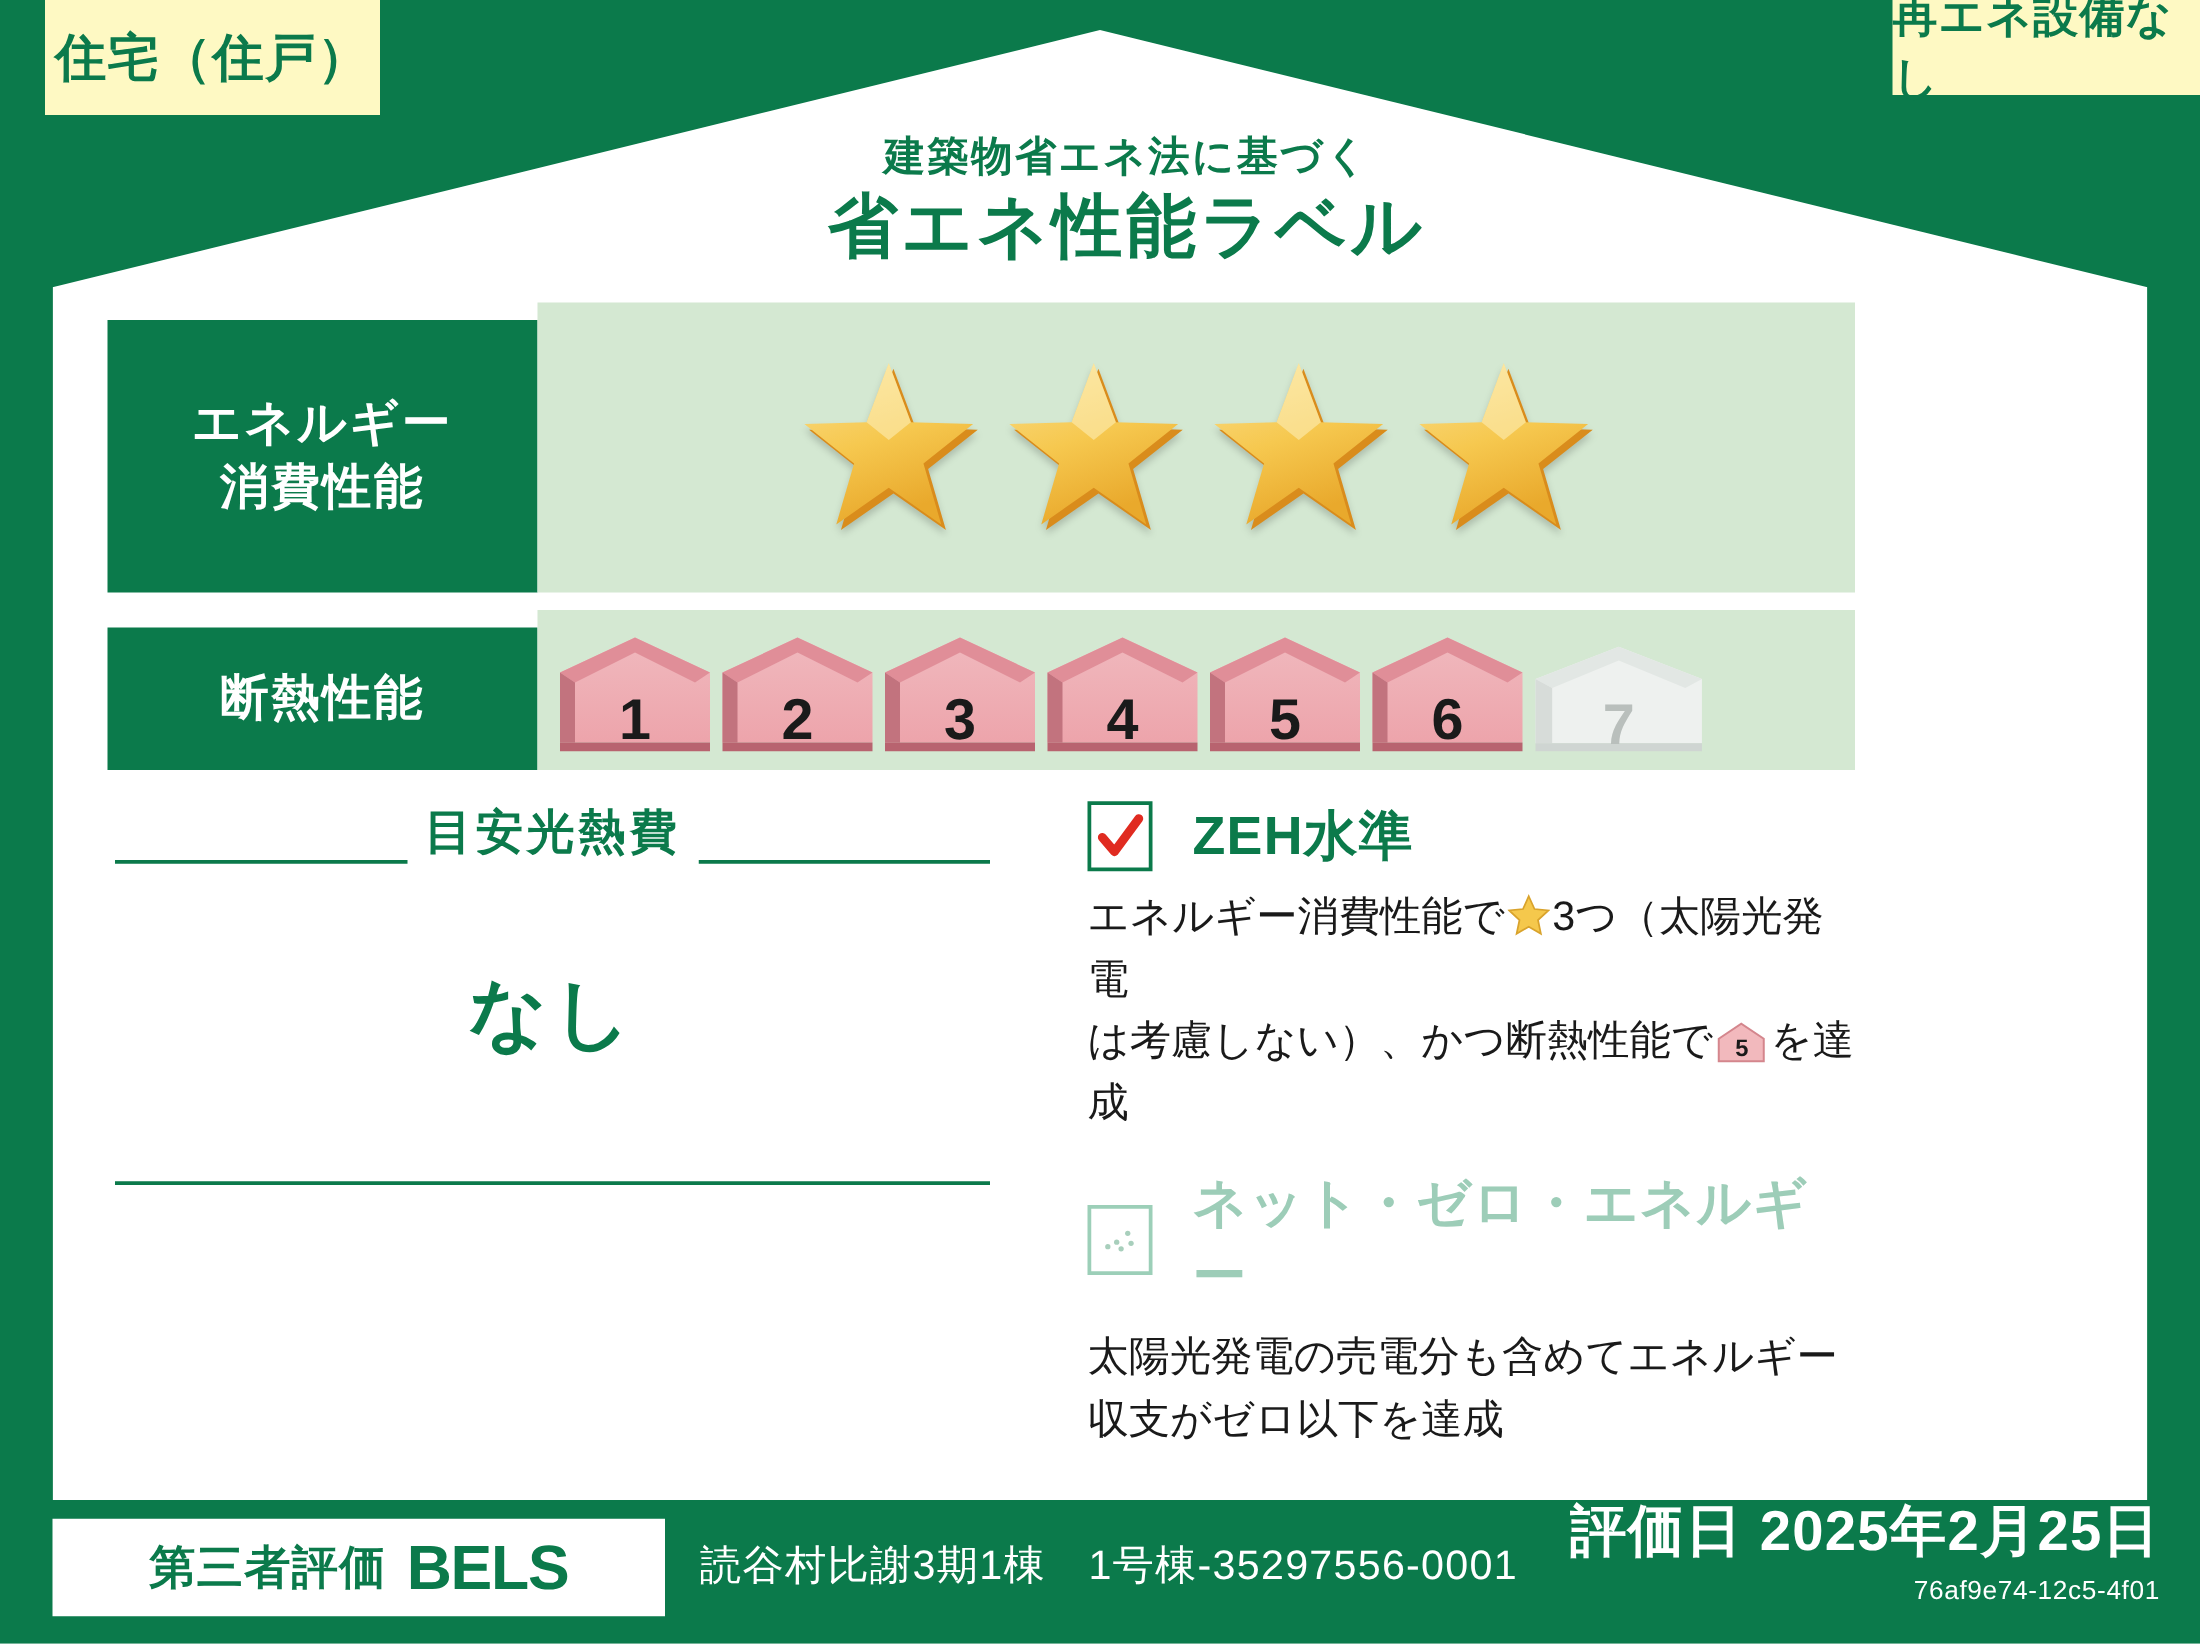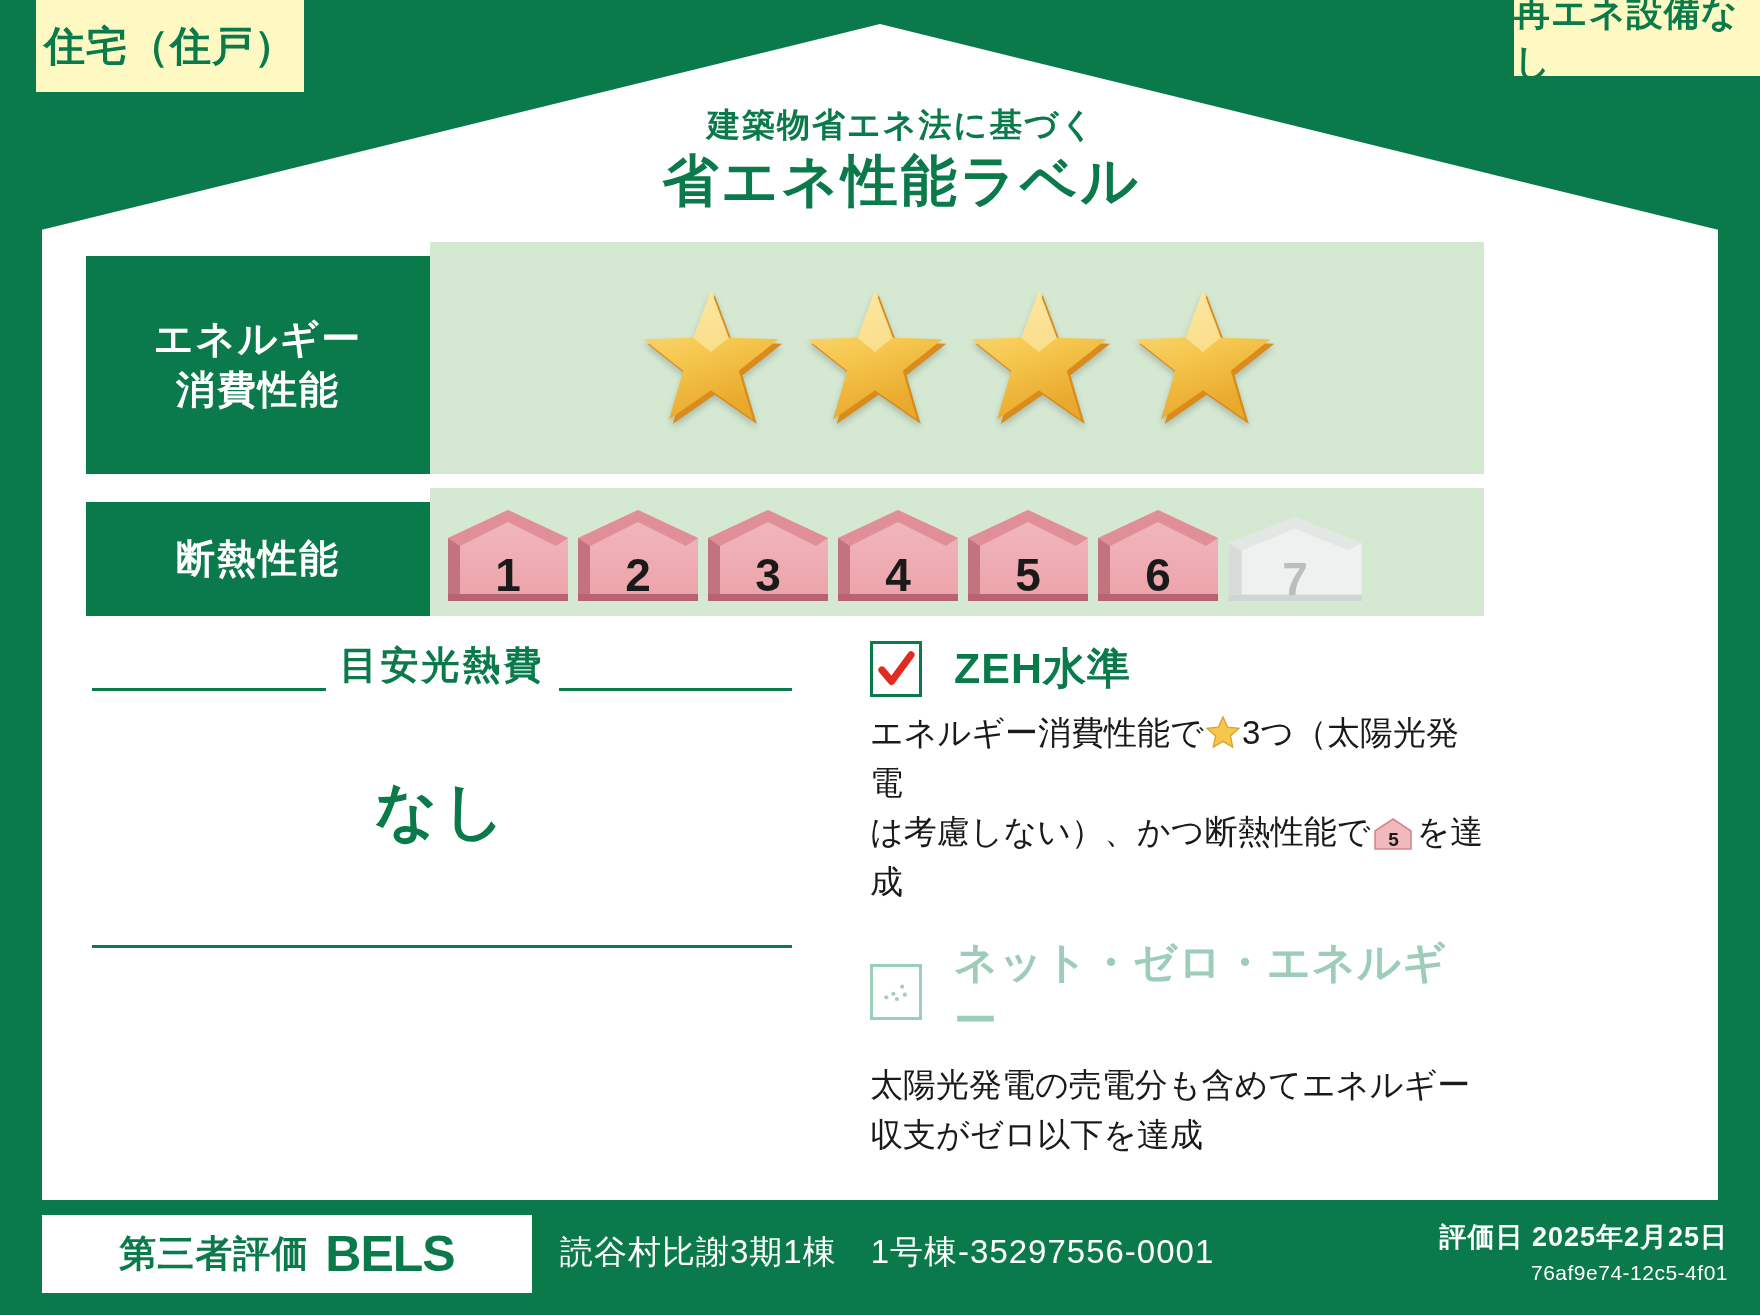--- a/index.html
+++ b/index.html
@@ -203,21 +203,21 @@
     position: absolute;
     left: 560px; bottom: 40px;
     color: #ffffff; font-size: 33px; letter-spacing: 1px;
     white-space: nowrap;
   }
   .eval-wrap {
     position: absolute;
     right: 32px; bottom: 30px;
     text-align: right; color: #ffffff;
   }
-  .eval-date { font-size: 27px; font-weight: bold; letter-spacing: 1px; }
+  .eval-date { font-size: 45px; font-weight: bold; letter-spacing: 1px; }
   .eval-id   { font-size: 21px; margin-top: 6px; letter-spacing: 0.5px; }
 </style>
 </head>
 <body>
 
 <div id="label">
 
   <div class="house-body"></div>
 
   <div class="tag tag-left">住宅（住戸）</div>

